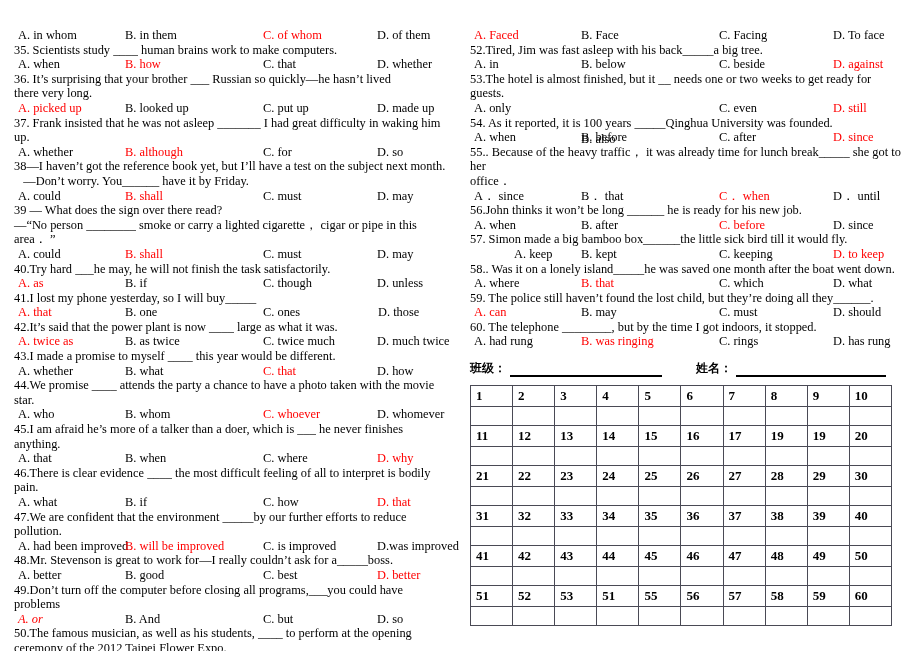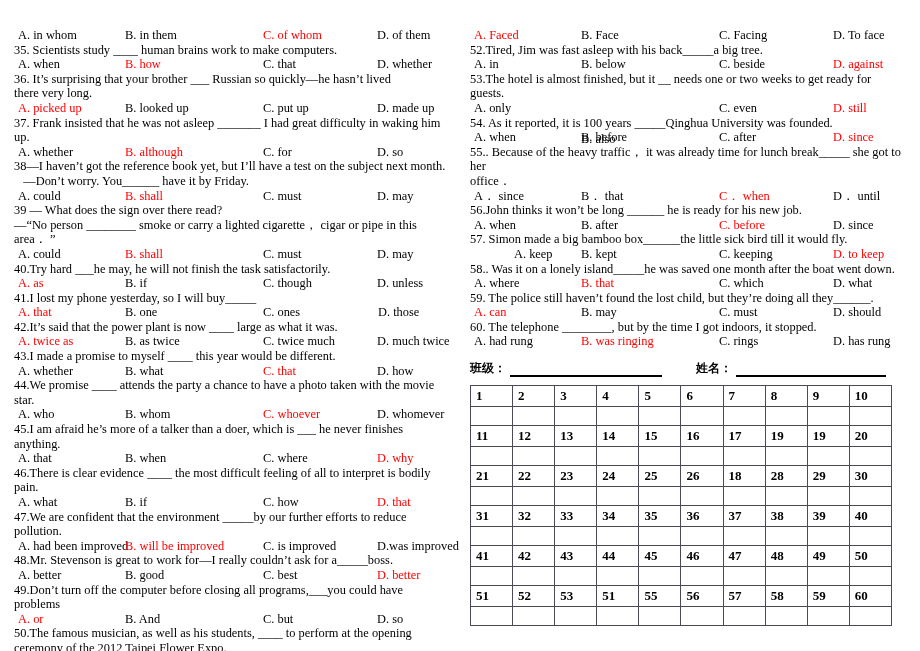--- a/index.html
+++ b/index.html
@@ -211,21 +211,21 @@
       </div>
       <div class="stem nojust">48.Mr. Stevenson is great to work for—I really couldn’t ask for a_____boss.</div>
       <div class="opts">
         <span class="opt blk" style="left: 4px;">A. better</span>
         <span class="opt blk" style="left: 111px;">B. good</span>
         <span class="opt blk" style="left: 249px;">C. best</span>
         <span class="opt red" style="left: 363px;">D. better</span>
       </div>
       <div class="stem nojust">49.Don’t turn off the computer before closing all programs,___you could have problems</div>
       <div class="opts">
-        <span class="opt red" style="left: 4px;">A. or</span>
+        <span class="opt red" style="left: 4px; font-style: italic;">A. or</span>
         <span class="opt blk" style="left: 111px;">B. And</span>
         <span class="opt blk" style="left: 249px;">C. but</span>
         <span class="opt blk" style="left: 363px;">D. so</span>
       </div>
       <div class="stem">50.The famous musician, as well as his students, ____ to perform at the opening</div>
       <div class="stem nojust">ceremony of the 2012 Taipei Flower Expo.</div>
     </div>
 
   <div class="col col-right">
     <div id="right-col">
@@ -359,21 +359,21 @@
             <td class="blankcell"></td>
             <td class="blankcell"></td>
           </tr>
           <tr>
             <td class="numcell">21</td>
             <td class="numcell">22</td>
             <td class="numcell">23</td>
             <td class="numcell">24</td>
             <td class="numcell">25</td>
             <td class="numcell">26</td>
-            <td class="numcell">18</td>
+            <td class="numcell">27</td>
             <td class="numcell">28</td>
             <td class="numcell">29</td>
             <td class="numcell">30</td>
           </tr>
           <tr>
             <td class="blankcell"></td>
             <td class="blankcell"></td>
             <td class="blankcell"></td>
             <td class="blankcell"></td>
             <td class="blankcell"></td>

